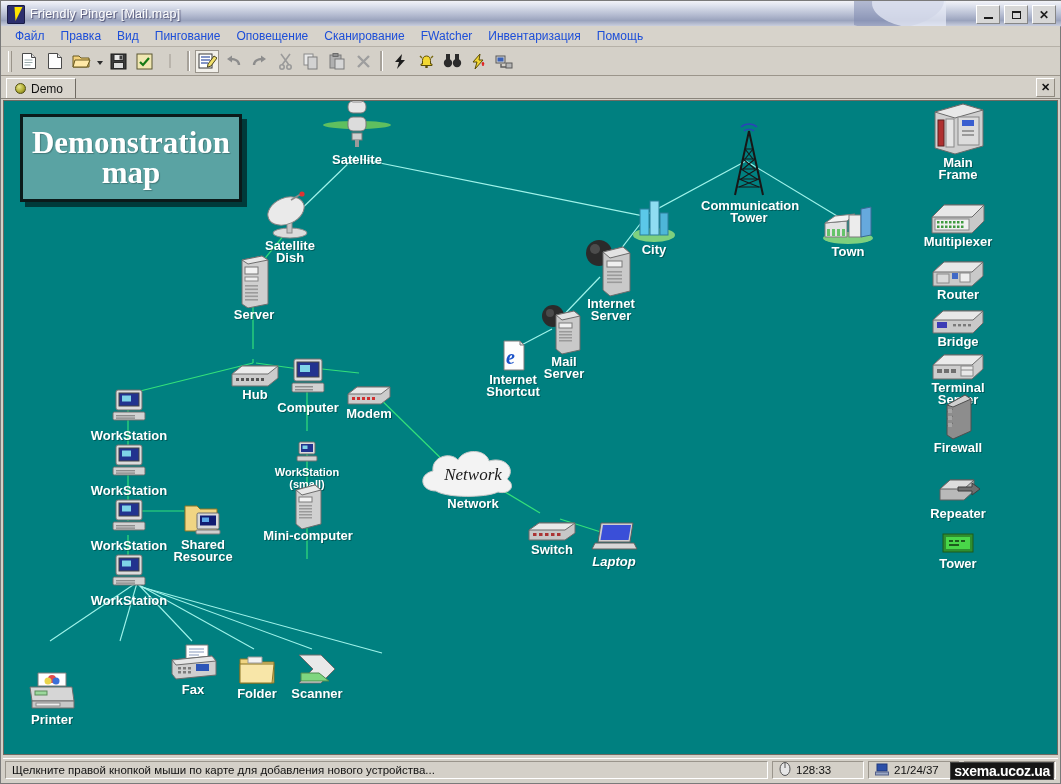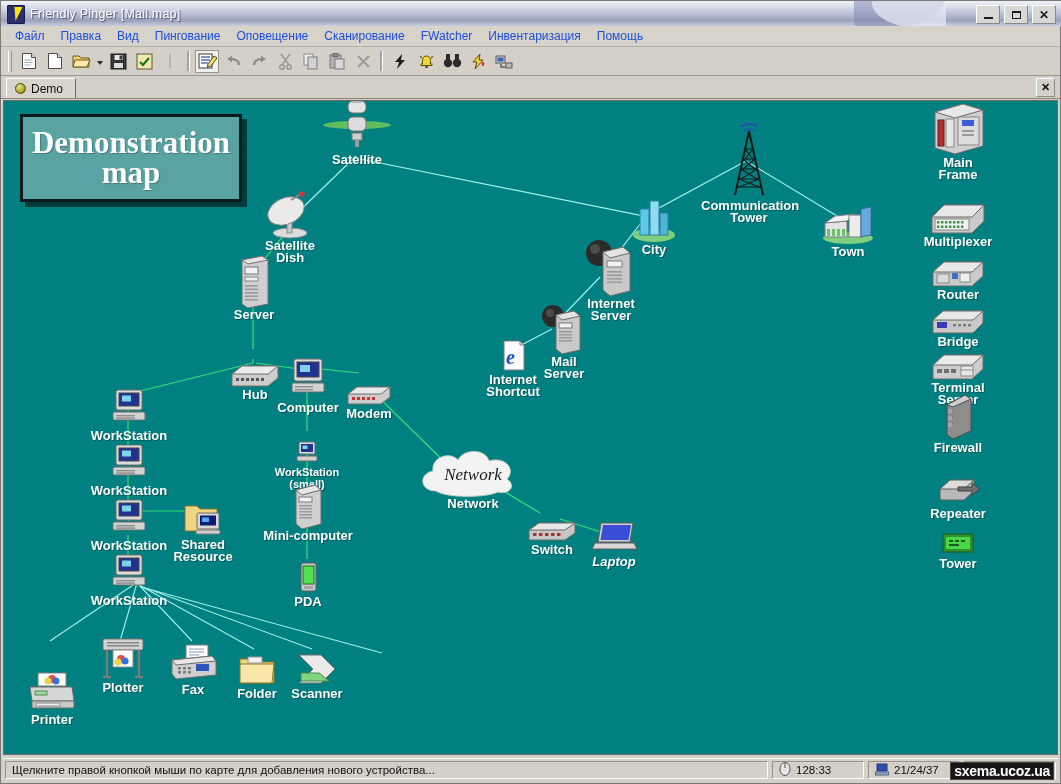--- a/index.html
+++ b/index.html
@@ -529,30 +529,20 @@
                 <rect x="8" y="25" width="13" height="1.5"></rect>
                 <rect x="8" y="28" width="13" height="1.5"></rect>
                 <rect x="8" y="31" width="13" height="1.5"></rect>
                 <rect x="8" y="34" width="13" height="1.5"></rect>
               </g>
           </svg>
         </div>
         <div class="cap">Mini-computer</div>
       </div>
 
-      <div class="node" style="left:304px;top:450px;">
-        <div class="glyph">
-          <svg width="26" height="34" viewBox="0 0 26 34">
-            <rect x="6" y="2" width="15" height="28" rx="2" fill="#c9c9c9" stroke="#5c5c5c"></rect>
-            <rect x="8" y="5" width="11" height="18" fill="#4ee24e" stroke="#2b662b"></rect>
-            <rect x="9" y="25" width="9" height="3" fill="#a5a5a5"></rect>
-          </svg>
-        </div>
-        <div class="cap">PDA</div>
-      </div>
 
       <div class="node" style="left:469px;top:345px;width:130px;margin-left:-65px;">
         <div class="glyph" style="position:relative;height:58px;">
           <svg width="118" height="58" viewBox="0 0 118 58" style="position:absolute;left:6px;top:0;">
             <path d="M22 45 C6 45 4 28 19 25 C17 11 36 5 44 14 C50 2 72 3 75 15 C92 10 102 24 93 33 C103 40 95 49 84 46 C72 52 32 52 22 45z" fill="#f3f3f3" stroke="#c8c8c8"></path>
           </svg>
           <div class="cloudtxt">Network</div>
         </div>
         <div class="cap" style="margin-top:-6px;">Network</div>
       </div>
@@ -693,38 +683,20 @@
               <circle cx="22" cy="10" r="3.5" fill="#e9d44a"></circle>
             <path d="M4 16 L46 16 L48 30 L6 30z" fill="#d6d6d6" stroke="#6d6d6d"></path>
             <path d="M6 30 L48 30 L48 37 L6 37z" fill="#c8c8c8" stroke="#6d6d6d"></path>
             <rect x="10" y="32" width="24" height="3" fill="#efefef" stroke="#8a8a8a"></rect>
             <rect x="9" y="20" width="12" height="4" fill="#9bd89b" stroke="#5b8a5b"></rect>
           </svg>
         </div>
         <div class="cap">Printer</div>
       </div>
 
-      <div class="node" style="left:119px;top:536px;">
-        <div class="glyph">
-          <svg width="52" height="44" viewBox="0 0 52 44">
-            <rect x="6" y="2" width="40" height="11" rx="1.5" fill="#d2d2d2" stroke="#6d6d6d"></rect>
-            <g fill="#8a8a8a">
-                <rect x="10" y="5" width="32" height="1.6"></rect>
-                <rect x="10" y="8" width="32" height="1.6"></rect>
-              </g>
-            <rect x="16" y="13" width="20" height="17" fill="#fff" stroke="#8b8b8b"></rect>
-            <circle cx="24" cy="22" r="4" fill="#e24b4b"></circle>
-              <circle cx="28" cy="24" r="3.6" fill="#3a6fd8"></circle>
-              <circle cx="21" cy="25" r="3.6" fill="#e9d44a"></circle>
-            <path d="M10 13 L10 40 M42 13 L42 40" stroke="#7b7b7b" stroke-width="2.4"></path>
-            <path d="M6 40 L14 40 M38 40 L46 40" stroke="#7b7b7b" stroke-width="2.4"></path>
-          </svg>
-        </div>
-        <div class="cap">Plotter</div>
-      </div>
 
       <div class="node" style="left:189px;top:538px;">
         <div class="glyph">
           <svg width="50" height="40" viewBox="0 0 50 40">
             <path d="M18 2 L40 2 L40 16 L18 16z" fill="#fff" stroke="#7b7b7b"></path>
             <g stroke="#8899bb" stroke-width="1.2">
                 <path d="M21 6h15M21 9h15M21 12h10"></path>
               </g>
             <path d="M4 17 L44 13 L48 18 L48 32 L8 36 L4 31z" fill="#cfcfcf" stroke="#6d6d6d"></path>
             <path d="M4 17 L44 13 L48 18 L8 22z" fill="#e6e6e6" stroke="#6d6d6d"></path>

